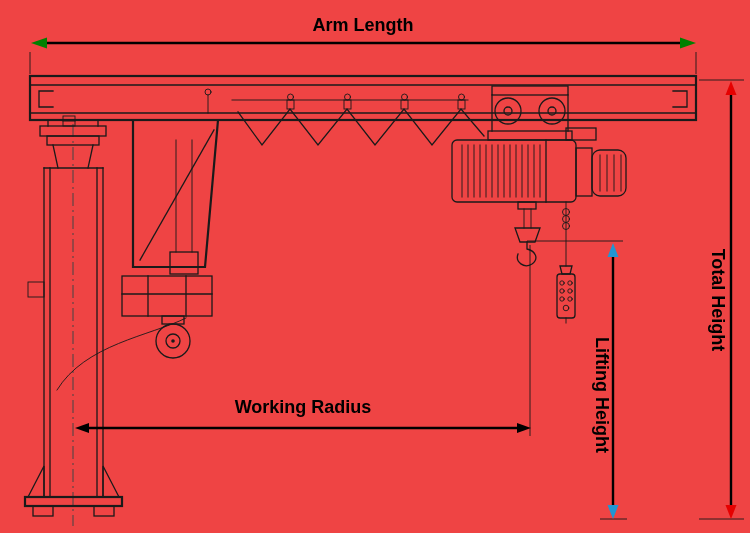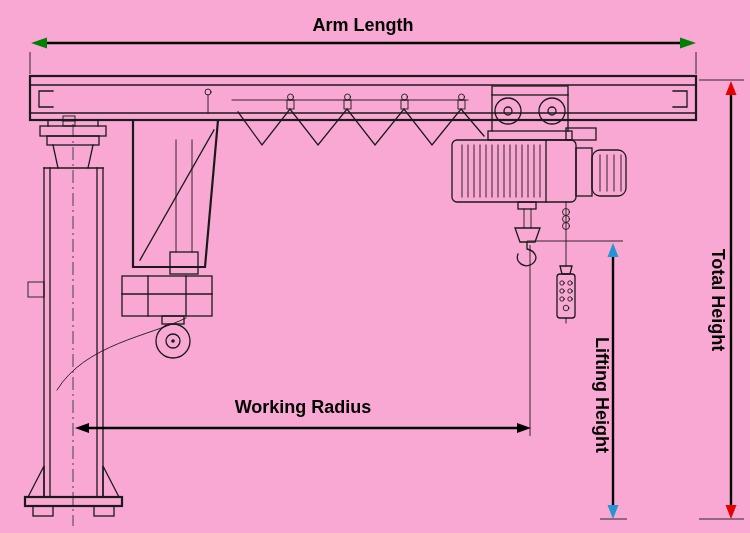--- a/index.html
+++ b/index.html
@@ -1,16 +1,16 @@
 <!DOCTYPE html>
 <html><head>
 <meta charset="utf-8">
 <style>
   html,body{margin:0;padding:0;background:#ffffff;}
-  .canvas{position:relative;width:750px;height:533px;background:#f9a8d4;overflow:hidden;
+  .canvas{position:relative;width:750px;height:533px;background:#ef4444;overflow:hidden;
           font-family:"Liberation Sans",sans-serif;}
   svg{display:block;}
   .draw{stroke:#1a1a1a;fill:none;stroke-width:1.3;stroke-linecap:square;stroke-linejoin:miter;}
   .heavy{stroke-width:2.2;}
   .thin{stroke-width:0.9;}
   .dim-line{fill:none;stroke:#000;stroke-width:2.4;}
   .dim-ext{stroke:#1a1a1a;stroke-width:0.9;fill:none;}
   .dim-head{stroke:none;}
   .centerline{stroke:#444;stroke-width:1;stroke-dasharray:13 4 2 4;fill:none;}
   .dim-label{font-family:"Liberation Sans",sans-serif;font-size:18px;font-weight:bold;fill:#000;}

